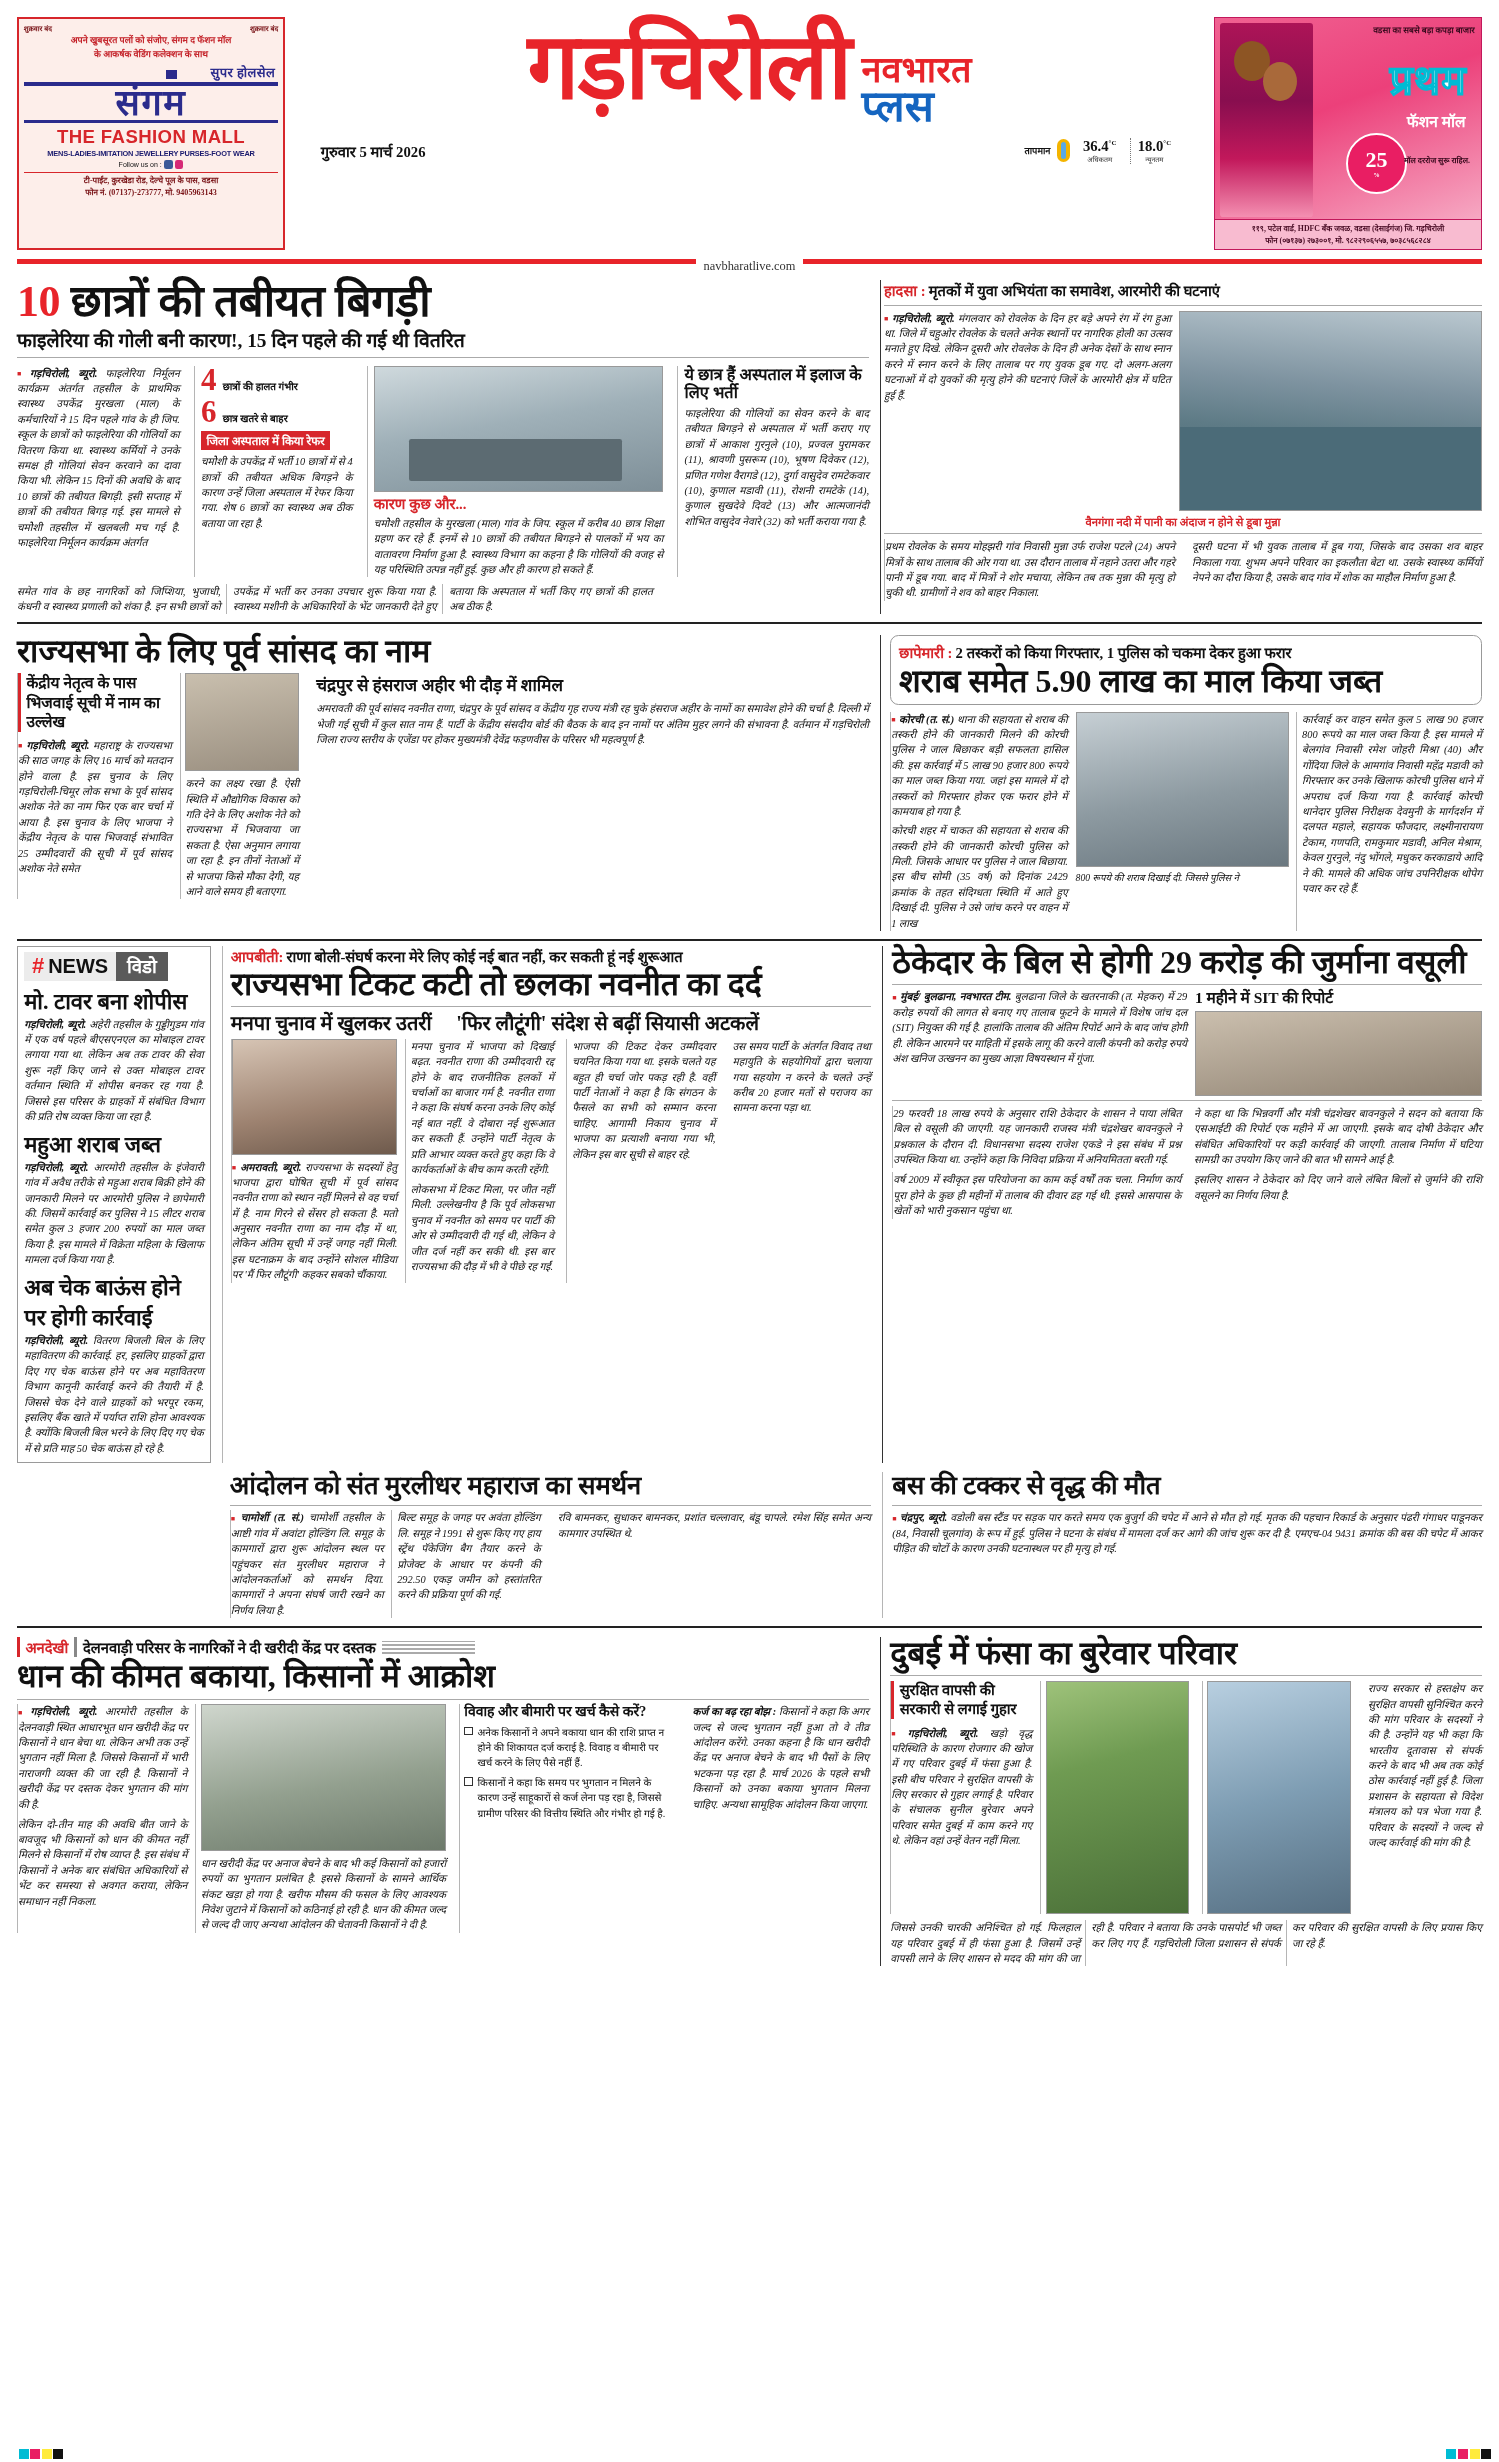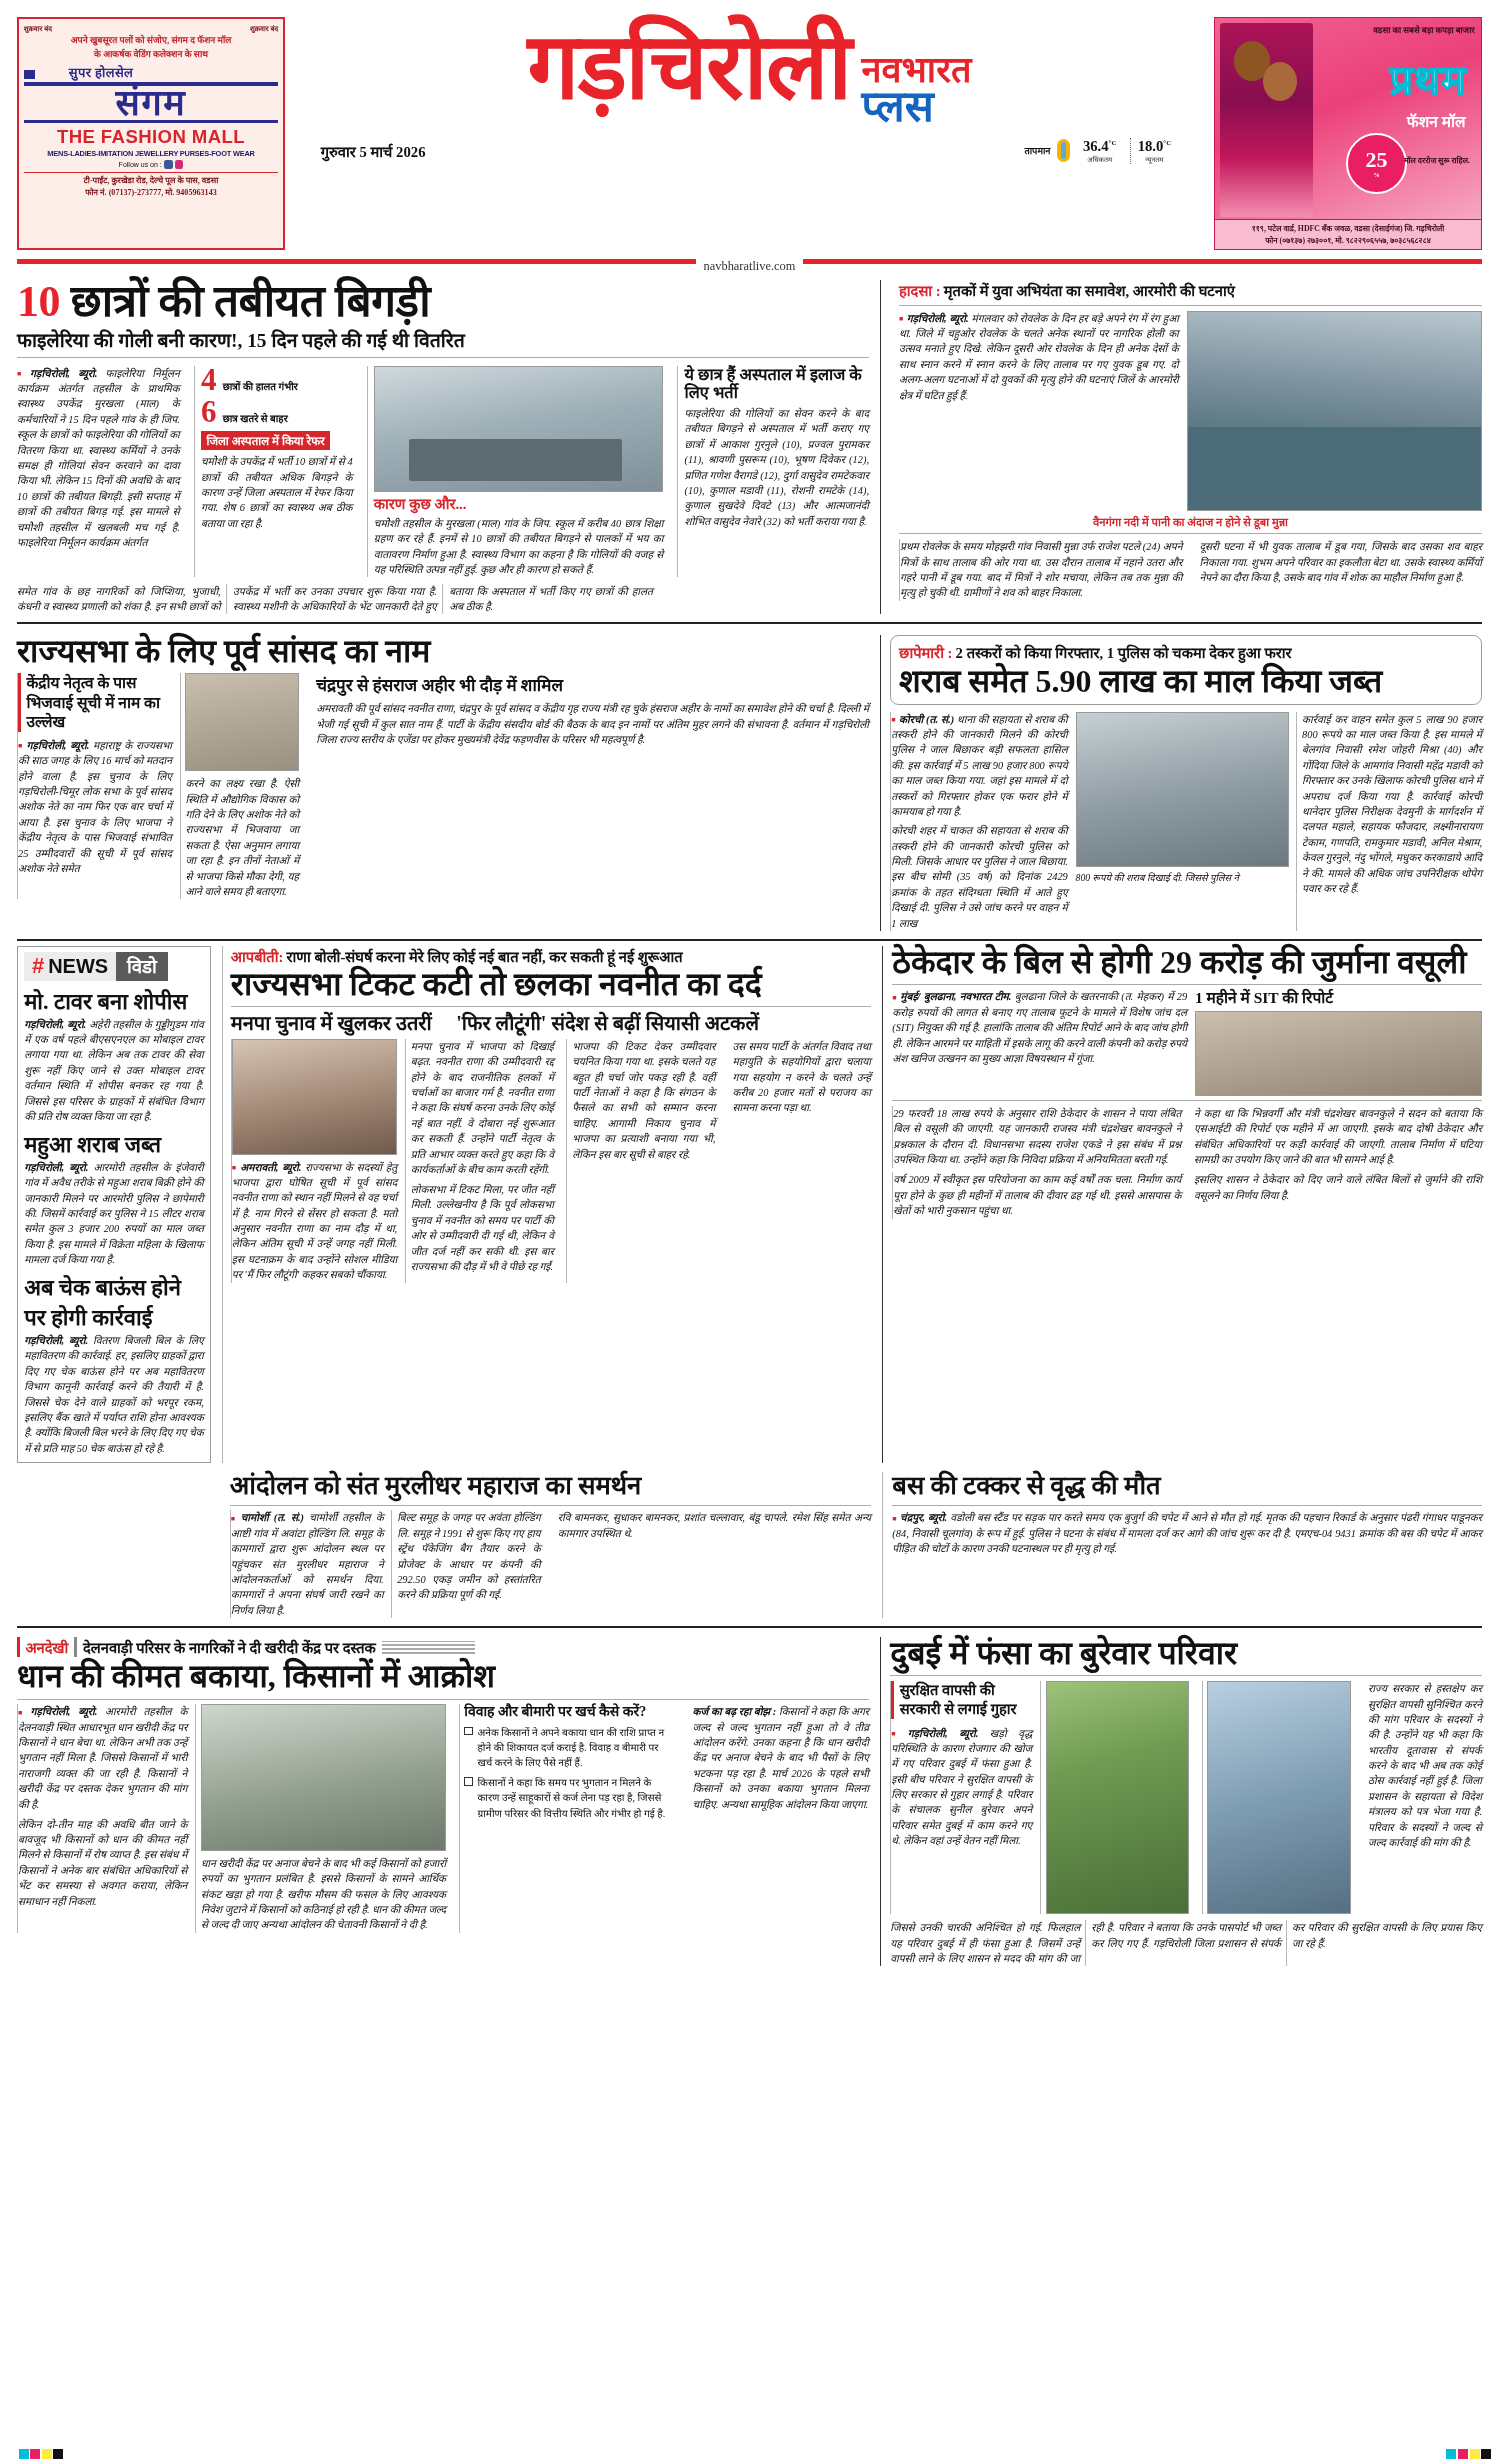--- a/index.html
+++ b/index.html
@@ -15,21 +15,21 @@
   
   .masthead { display:flex; align-items:flex-start; height:256px; padding-top:17px; gap:7.8px; }
   .ad-left {
     width:268px; border:2.3px solid #d7262b; background:#fdeeea;
     padding:4.7px 4.7px 3.1px; display:flex; flex-direction:column; align-items:center;
     height:233px;
   }
   .ad-left .closed-row { width:100%; display:flex; justify-content:space-between;
     font-size:7px; font-weight:bold; color:#7a1418; font-family:"Liberation Sans",sans-serif;}
   .ad-left .redline { color:#c4232a; font-size:9px; font-weight:bold; text-align:center; line-height:1.35; margin-top:1.6px;}
-  .ad-left .superwhole { color:#2b2b8c; font-size:13px; font-weight:bold; letter-spacing:0.4px; margin-top:3.1px; width:100%; padding-right:3.1px;}
+  .ad-left .superwhole { color:#2b2b8c; font-size:13px; font-weight:bold; letter-spacing:0.4px; margin-top:3.1px; width:100%; text-align:right; padding-right:3.1px;}
   .ad-left .sq { display:inline-block; width:11px; height:9.3px; background:#2b2b8c; vertical-align:middle; margin-right:34px;}
   .ad-left .sangam { color:#2b2b8c; font-size:36px; font-weight:bold; line-height:.95; letter-spacing:1.6px; border-top:4.7px solid #2b2b8c; border-bottom:3.9px solid #2b2b8c; width:100%; text-align:center; margin-top:0.8px;}
   .ad-left .fmall { color:#d7262b; font-size:18.6px; font-weight:bold; font-family:"Liberation Sans",sans-serif; letter-spacing:0.4px; margin-top:2.3px;}
   .ad-left .cats { color:#1a1a6e; font-size:7.4px; font-weight:bold; font-family:"Liberation Sans",sans-serif; letter-spacing:-0.2px; margin-top:1.6px;}
   .ad-left .follow { font-size:7px; font-family:"Liberation Sans",sans-serif; margin-top:2.3px; display:flex; gap:2.3px; align-items:center;}
   .ad-left .fb,.ad-left .ig { width:8.5px;height:8.5px;border-radius:2.3px;display:inline-block;}
   .ad-left .fb{background:#3b5998;} .ad-left .ig{background:#d62976;}
   .ad-left .addr { border-top:1.6px solid #d7262b; margin-top:3.1px; padding-top:2.3px; color:#7a1418; font-size:8.1px; font-weight:bold; text-align:center; line-height:1.45; width:100%;}
 
   .mast-center { flex:1; display:flex; flex-direction:column; align-items:center; position:relative; }
@@ -82,21 +82,21 @@
   .hl-sm { font-size:20px; font-weight:bold; line-height:1.12;}
   .sub-line { font-size:19.4px; font-weight:bold; line-height:1.15;}
   .body-txt { font-size:10.4px; line-height:1.48; text-align:justify;font-style:italic; }
   .body-txt b{font-weight:bold;}
   .dateline:before{content:"\25A0"; color:#d7262b; font-size:7px; margin-right:3.1px; vertical-align:middle;}
   .col-rule { border-left:0.8px solid #b5b5b5; }
 
   
   .topsec { display:flex; gap:11px; margin-top:6.2px; }
   .topleft { width:852px; }
-  .topright { flex:1; padding-left:18px; border-left:1.6px solid #333; }
+  .topright { flex:1; padding-left:3px; border-left:1.6px solid #333; }
 
   .lead-grid { display:flex; gap:7.8px; margin-top:7.8px; }
   .lead-c1 { width:169px; }
   .lead-c2 { width:165px; }
   .lead-c3 { width:303px; }
   .lead-c4 { flex:1; }
 
   .numfact { display:flex; gap:6.2px; align-items:baseline; margin-bottom:4.7px; }
   .numfact .n { font-size:31px; font-weight:bold; color:#d7262b; line-height:.9;}
   .numfact .t { font-size:10px; font-weight:bold; line-height:1.3;}

